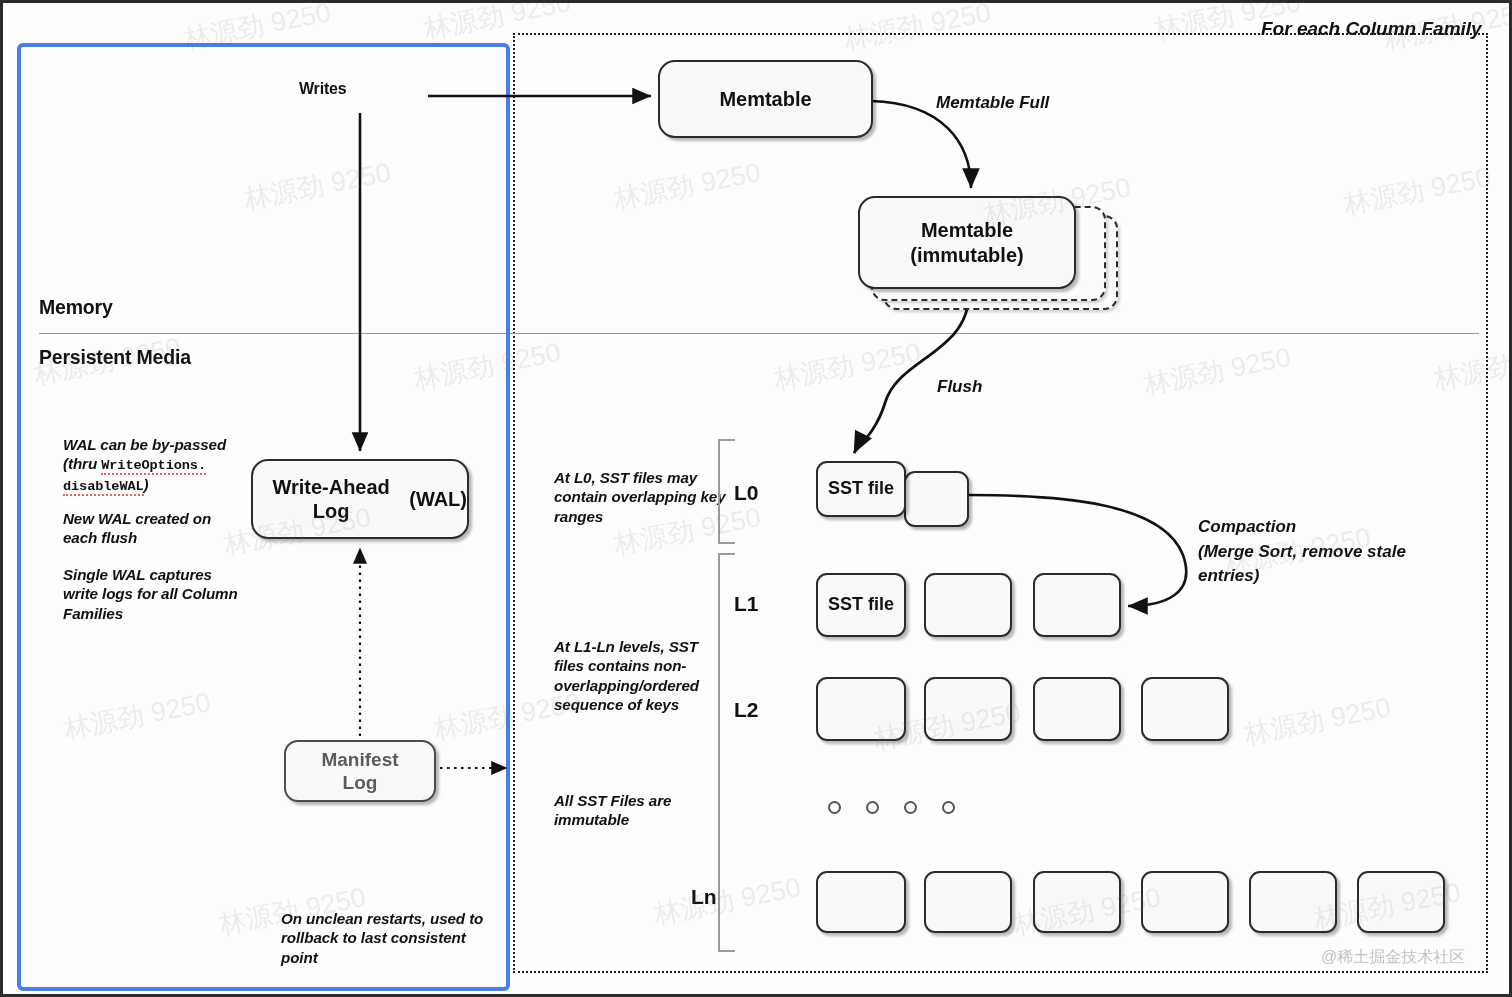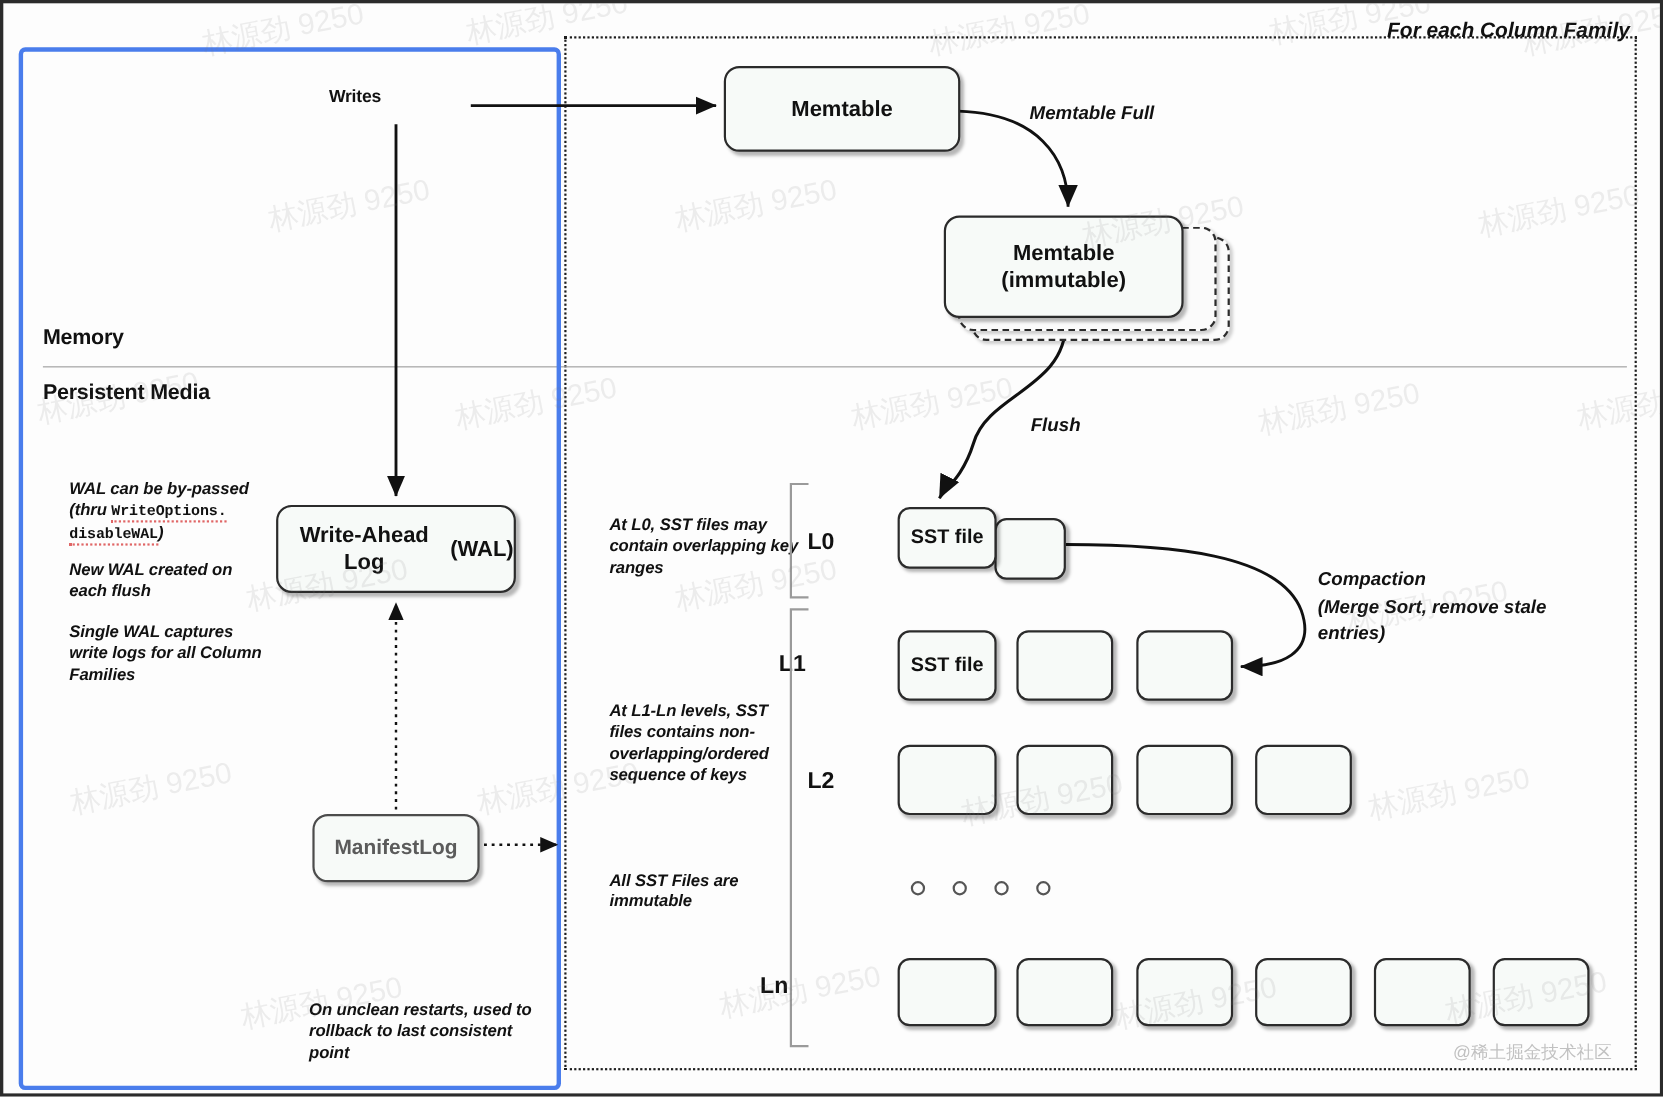--- a/index.html
+++ b/index.html
@@ -80,21 +80,21 @@
     box-sizing: border-box;
     display: flex;
     align-items: center;
     justify-content: center;
     text-align: center;
     font-weight: 700;
     color: #111;
     box-shadow: 3px 3px 3px rgba(0,0,0,0.28);
     line-height: 1.22;
   }
-  .node.big { font-size: 20px; }
+  .node.big { font-size: 20px; border-radius: 17px; }
   .node.sst { font-size: 18px; border-radius: 11px; border-width: 2.2px; }
   .node.ghost { color: transparent; }
   .node.dashed {
     border-style: dashed;
     background: #fbfbfb;
     box-shadow: 2px 2px 3px rgba(0,0,0,0.18);
   }
   .node.manifest {
     color: #5b5b5b;
     font-size: 19px;
@@ -182,27 +182,27 @@
   <div class="node big" style="left:855px; top:193px; width:218px; height:93px; z-index:25; flex-direction:column;">
     <span>Memtable</span>
     <span>(immutable)</span>
   </div>
 
   <div class="node big" style="left:248px; top:456px; width:218px; height:80px; z-index:25; ">
     <span>Write-Ahead Log</span>
     <span>(WAL)</span>
   </div>
 
-  <div class="node manifest" style="left:281px; top:737px; width:152px; height:62px; z-index:25; flex-direction:row;">
+  <div class="node manifest" style="left:281px; top:737px; width:152px; height:62px; z-index:25; flex-direction:column;">
     <span>Manifest</span>
     <span>Log</span>
   </div>
 
   <div class="lvl" style="left:731px; top:478px;">L0</div>
-  <div class="lvl" style="left:705px; top:589px;text-align:center;">L1</div>
+  <div class="lvl" style="left:731px; top:589px;text-align:center;">L1</div>
   <div class="lvl" style="left:731px; top:695px;">L2</div>
   <div class="lvl" style="left:688px; top:882px;">Ln</div>
 
   <div class="node sst ghost" style="left:901px; top:468px; width:65px; height:56px; z-index:23;"></div>
   <div class="node sst" style="left:813px; top:458px; width:90px; height:56px; z-index:25;">
     <span>SST file</span>
   </div>
 
   <div class="node sst" style="left:813px; top:570px; width:90px; height:64px;">
     <span>SST file</span>

